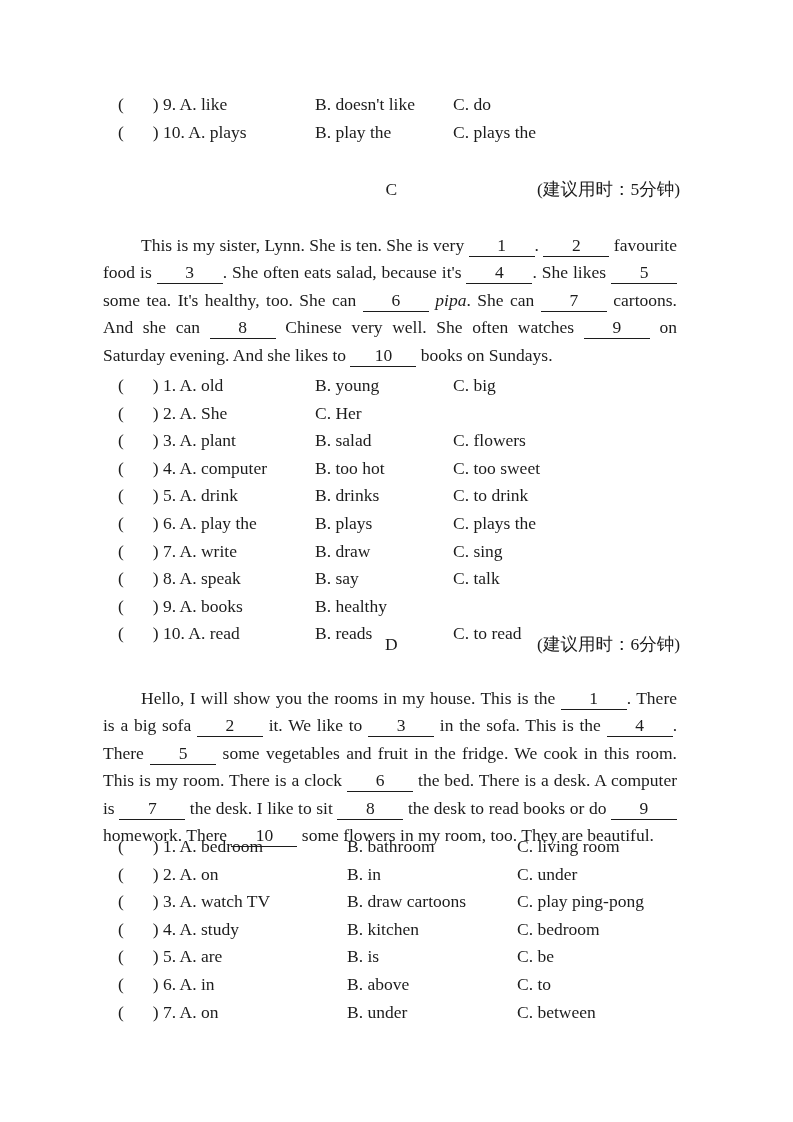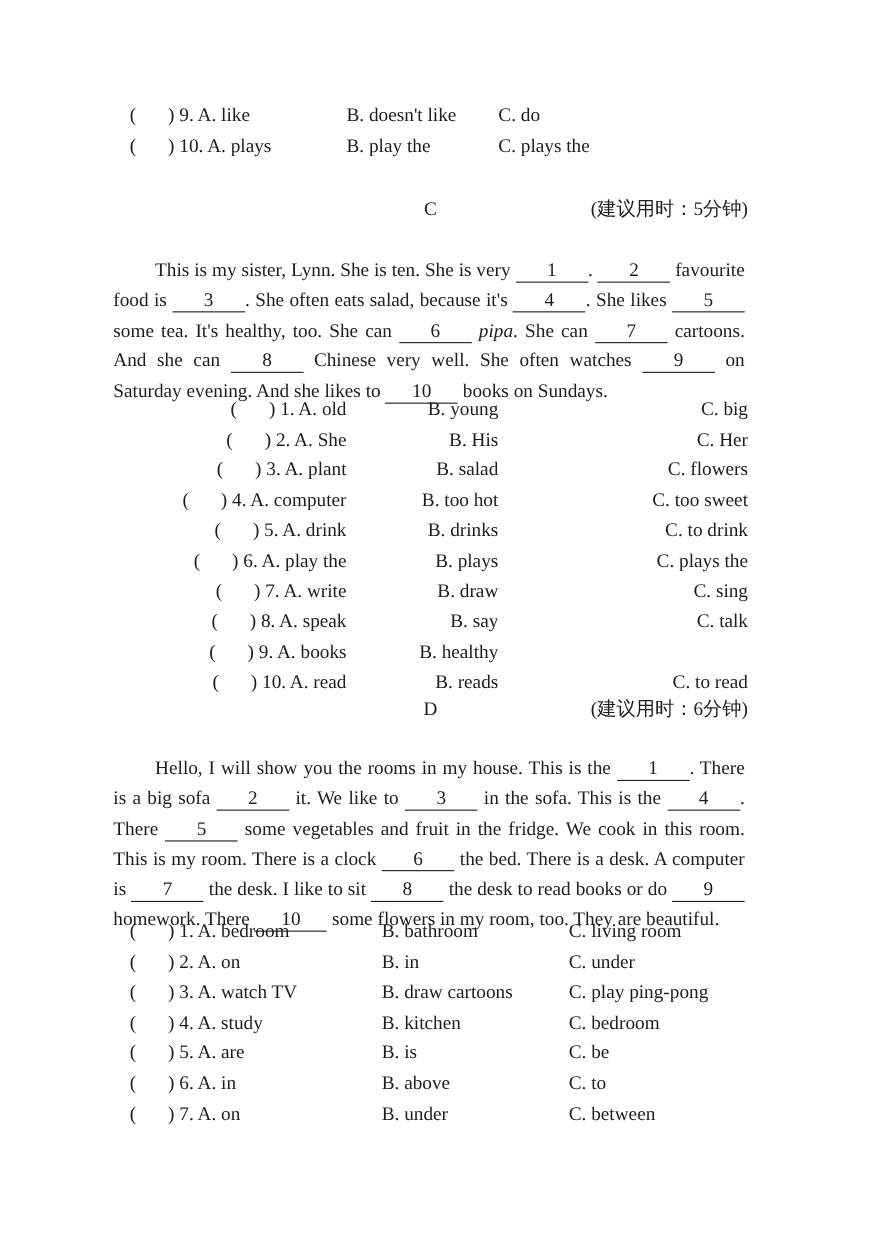--- a/index.html
+++ b/index.html
@@ -58,29 +58,28 @@
       </div>
     </div>
 
   <div class="sec-head" style="top:176px;">
     <span class="sec-label">C</span>
     <span class="sec-hint">(建议用时：5分钟)</span>
   </div>
 
   <p class="passage" style="top:214px;"><span>This is my sister, Lynn. She is ten. She is very </span><span class="blank">1</span><span>. </span><span class="blank">2</span><span> favourite food is </span><span class="blank">3</span><span>. She often eats salad, because it's </span><span class="blank">4</span><span>. She likes </span><span class="blank">5</span><span> some tea. It's healthy, too. She can </span><span class="blank">6</span><span> </span><span class="it">pipa</span><span>. She can </span><span class="blank">7</span><span> cartoons. And she can </span><span class="blank">8</span><span> Chinese very well. She often watches </span><span class="blank">9</span><span> on Saturday evening. And she likes to </span><span class="blank">10</span><span> books on Sundays.</span></p>
 
-  <div class="opt-block cols-std" style="top:358px;text-align:right;">
+  <div class="opt-block cols-std" style="top:372px;">
       <div class="opt-row">
         <span class="cell"><span>(</span><span class="gap"></span><span>) </span><span>1</span><span>. A. </span><span>old</span></span>
         <span class="cell"><span>B. </span><span>young</span></span>
         <span class="cell"><span>C. </span><span>big</span></span>
       </div>
       <div class="opt-row">
         <span class="cell"><span>(</span><span class="gap"></span><span>) </span><span>2</span><span>. A. </span><span>She</span></span>
-        <span class="cell"><span>B. </span><span>His</span></span>
         <span class="cell"><span>C. </span><span>Her</span></span>
       </div>
       <div class="opt-row">
         <span class="cell"><span>(</span><span class="gap"></span><span>) </span><span>3</span><span>. A. </span><span>plant</span></span>
         <span class="cell"><span>B. </span><span>salad</span></span>
         <span class="cell"><span>C. </span><span>flowers</span></span>
       </div>
       <div class="opt-row">
         <span class="cell"><span>(</span><span class="gap"></span><span>) </span><span>4</span><span>. A. </span><span>computer</span></span>
         <span class="cell"><span>B. </span><span>too hot</span></span>

